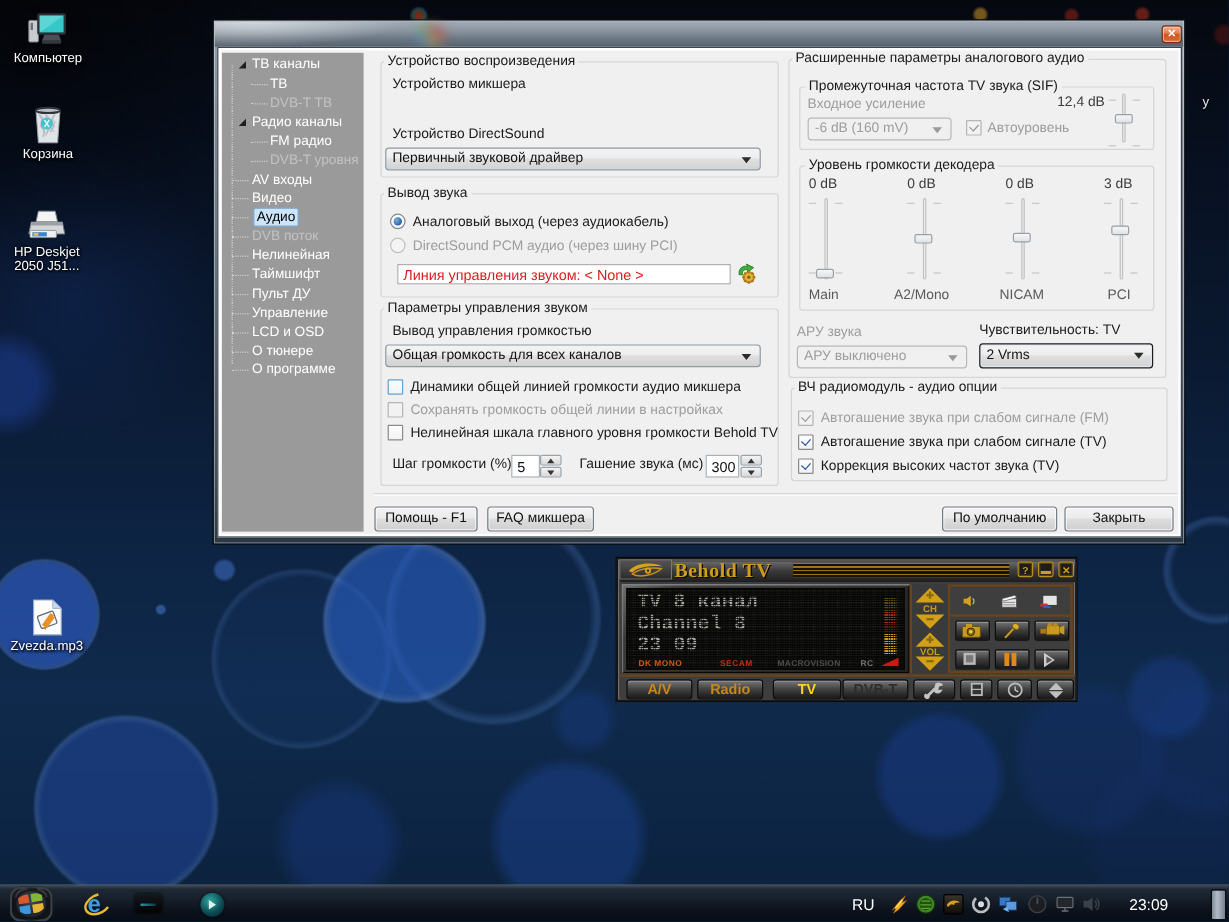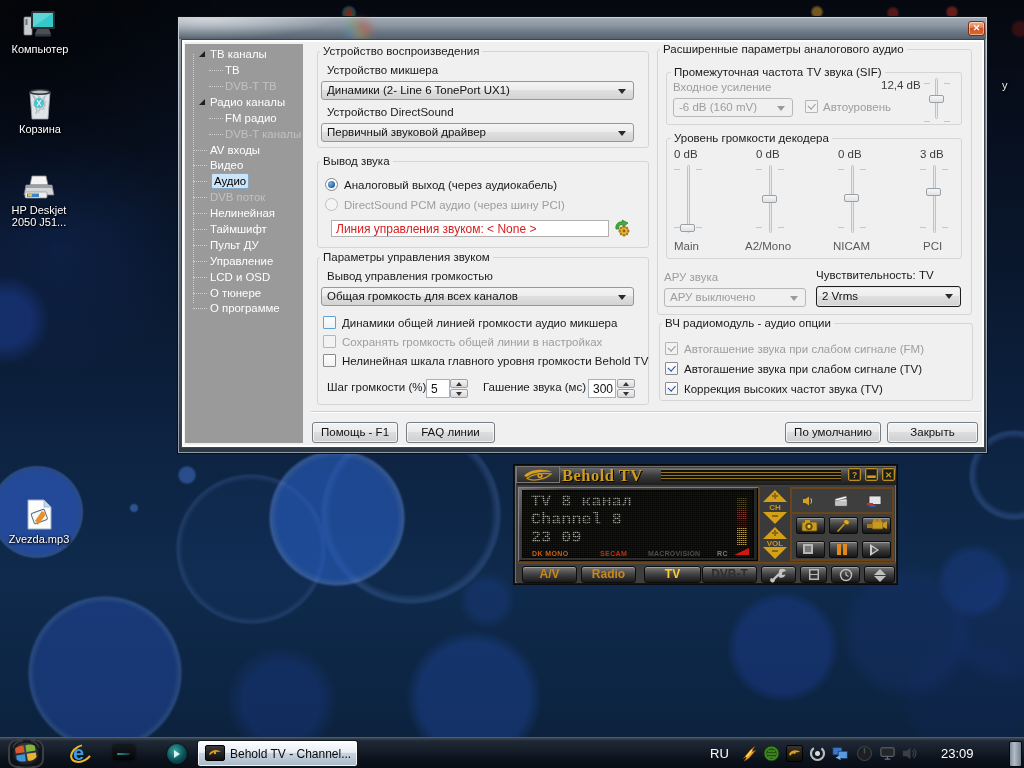--- a/index.html
+++ b/index.html
@@ -160,21 +160,21 @@
   <div class="ni" style="top:50px">
         <span class="tri"></span>
         <b>Радио каналы</b>
       </div>
   <div class="ni sub" style="top:66px">
         <i></i>
         <b>FM радио</b>
       </div>
   <div class="ni sub dis" style="top:82px">
         <i></i>
-        <b>DVB-T каналы</b>
+        <b>DVB-T уровня</b>
       </div>
   <div class="ni" style="top:98px">
         <i></i>
         <b>AV входы</b>
       </div>
   <div class="ni" style="top:113px">
         <i></i>
         <b>Видео</b>
       </div>
   <div class="ni" style="top:129px">
@@ -211,21 +211,20 @@
       </div>
   <div class="ni" style="top:256px">
         <i></i>
         <b>О программе</b>
       </div>
  </div>
 
  <div class="gb" style="left:139px;top:34px;width:332px;height:97px"></div>
  <div class="gl" style="left:142px;top:28px">Устройство воспроизведения</div>
  <div class="lab" style="left:149px;top:47px">Устройство микшера</div>
- <div class="combo" style="left:143px;top:64px;width:313px">Динамики (2- Line 6 TonePort UX1)</div>
  <div class="lab" style="left:149px;top:89px">Устройство DirectSound</div>
  <div class="combo" style="left:143px;top:106px;width:313px">Первичный звуковой драйвер</div>
  <div class="gb" style="left:139px;top:144px;width:332px;height:87px"></div>
  <div class="gl" style="left:142px;top:138px">Вывод звука</div>
  <div class="rad on" style="left:147px;top:161px"></div>
  <div class="lab" style="left:166px;top:162px">Аналоговый выход (через аудиокабель)</div>
  <div class="rad dis" style="left:147px;top:181px"></div>
  <div class="lab g" style="left:166px;top:182px">DirectSound PCM аудио (через шину PCI)</div>
  <div style="position:absolute;left:153px;top:203px;width:278px;height:17px;border:1px solid #b0b0b0;background:#fff;font-size:12px;color:#d81e1e;padding:1px 0 0 4px">Линия управления звуком: &lt; None &gt;</div>
  <svg style="position:absolute;left:435px;top:202px" width="19" height="19" viewBox="0 0 19 19">
@@ -253,21 +252,21 @@
       <div class="dn"></div>
     </div>
  <div class="lab" style="left:305px;top:364px">Гашение звука (мс)</div>
  <div class="edit" style="left:410px;top:362px;width:28px">300</div>
  <div class="sp" style="left:439px;top:362px">
       <div class="up"></div>
       <div class="dn"></div>
     </div>
  <div style="position:absolute;left:133px;top:394px;width:670px;height:2px;border-top:1px solid #cfcfcf;border-bottom:1px solid #fff"></div>
  <div class="btn" style="left:134px;top:405px;width:86px">Помощь - F1</div>
- <div class="btn" style="left:228px;top:405px;width:89px">FAQ линии</div>
+ <div class="btn" style="left:228px;top:405px;width:89px">FAQ микшера</div>
  <div class="btn" style="left:607px;top:405px;width:96px">По умолчанию</div>
  <div class="btn" style="left:709px;top:405px;width:91px">Закрыть</div>
 
  <div class="gb" style="left:479px;top:32px;width:315px;height:266px"></div>
  <div class="gl" style="left:482px;top:26px">Расширенные параметры аналогового аудио</div>
  <div class="gb" style="left:488px;top:55px;width:296px;height:53px"></div>
  <div class="gl" style="left:493px;top:49px">Промежуточная частота TV звука (SIF)</div>
  <div class="lab g" style="left:495px;top:64px">Входное усиление</div>
  <div class="lab" style="left:703px;top:62px;color:#3c3c3c">12,4 dB</div>
  <div class="combo dis" style="left:495px;top:81px;width:120px">-6 dB (160 mV)</div>
@@ -490,28 +489,20 @@
         <text x="4" y="19" font-size="20" font-weight="bold" fill="#3f9ae0" font-family="Liberation Sans">e</text>
       </svg></div>
  <div class="ql" style="left:113px;top:7px">
       <div style="width:22px;height:15px;border-radius:3px;background:linear-gradient(180deg,#15181c,#030405);box-shadow:0 0 3px #000"></div>
       <div style="position:absolute;left:4px;top:8px;width:13px;height:2px;background:linear-gradient(90deg,#28b0c4,#0c3e48);border-radius:2px;opacity:.85"></div>
     </div>
  <div class="ql" style="left:167px;top:6px">
       <div style="width:20px;height:20px;border-radius:50%;background:radial-gradient(circle at 40% 35%,#2ea8a2,#0b4850 58%,#052228);box-shadow:0 0 2px #000"></div>
       <div style="position:absolute;left:7px;top:6px;width:0;height:0;border-top:4px solid transparent;border-bottom:4px solid transparent;border-left:6px solid #e0f0f0"></div>
     </div>
- <div id="task">
-  <div style="position:absolute;left:7px;top:4px;width:20px;height:16px;background:linear-gradient(180deg,#3a3a3a,#101010);border:1px solid #000;border-radius:2px"></div>
-  <svg style="position:absolute;left:9px;top:7px" width="16" height="9" viewBox="0 0 16 9">
-        <path d="M2 6 C5 1 11 1 14 4 C10 3 5 4 3 7 Z" fill="#d8a020"></path>
-        <circle cx="8" cy="5" r="1.2" fill="#d8a020"></circle>
-      </svg>
-  <div style="position:absolute;left:32px;top:6px;font-size:12px;color:#0a0a0a;white-space:nowrap">Behold TV - Channel...</div>
- </div>
  <div class="tray" style="left:710px;top:8px;position:absolute">RU</div>
  <div class="tray" style="left:941px;top:8px;position:absolute">23:09</div>
  <div style="position:absolute;left:1009px;top:3px;width:13px;height:26px;background:linear-gradient(90deg,#808c9a,#b2bcc8 40%,#74808e);border:1px solid #060a10;border-radius:2px"></div>
 </div>
 <svg class="ticon" style="left:741px" viewBox="0 0 17 17">
     <path d="M2.5 13.5 L9 5.5 L13.5 1.5 L10.5 7 L14.5 5.5 L8 13 L3.5 16 L6.5 10.5 Z" fill="#f2a822" stroke="#a85f08" stroke-width=".5"></path>
     <path d="M5 12 L11 5" stroke="#ffdf70" stroke-width="1.2"></path>
   </svg>
 <svg class="ticon" style="left:763px" viewBox="0 0 17 17">
     <circle cx="8.5" cy="8.5" r="7.5" fill="#3f8a24" stroke="#153808" stroke-width="1"></circle>

